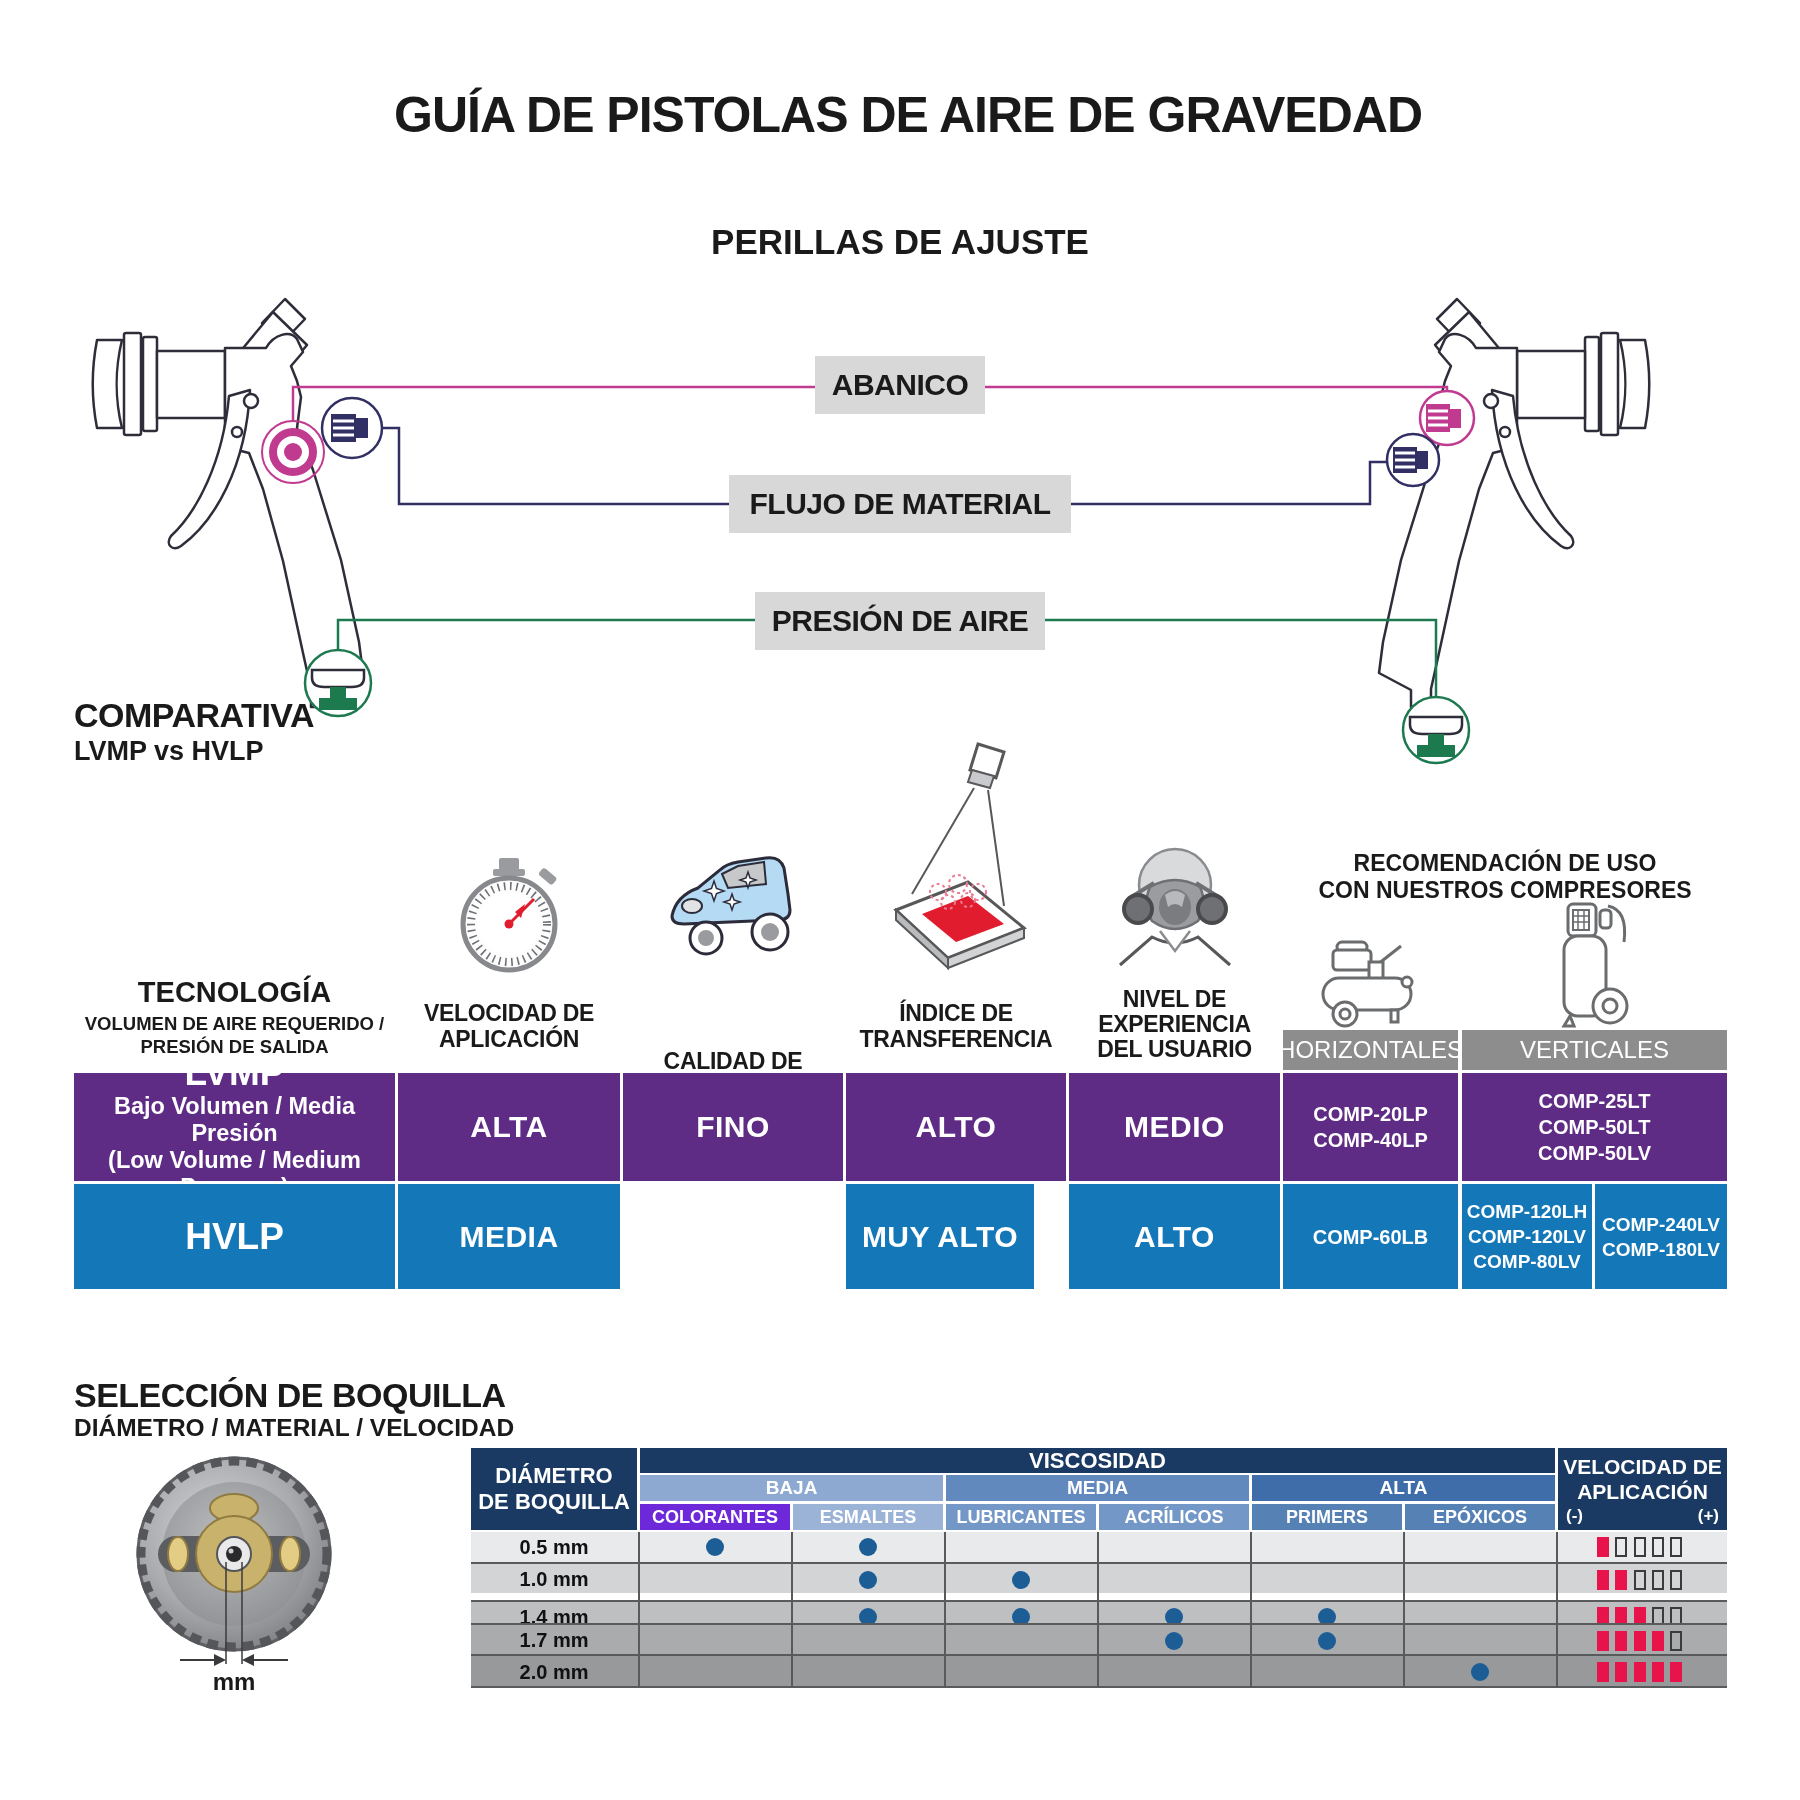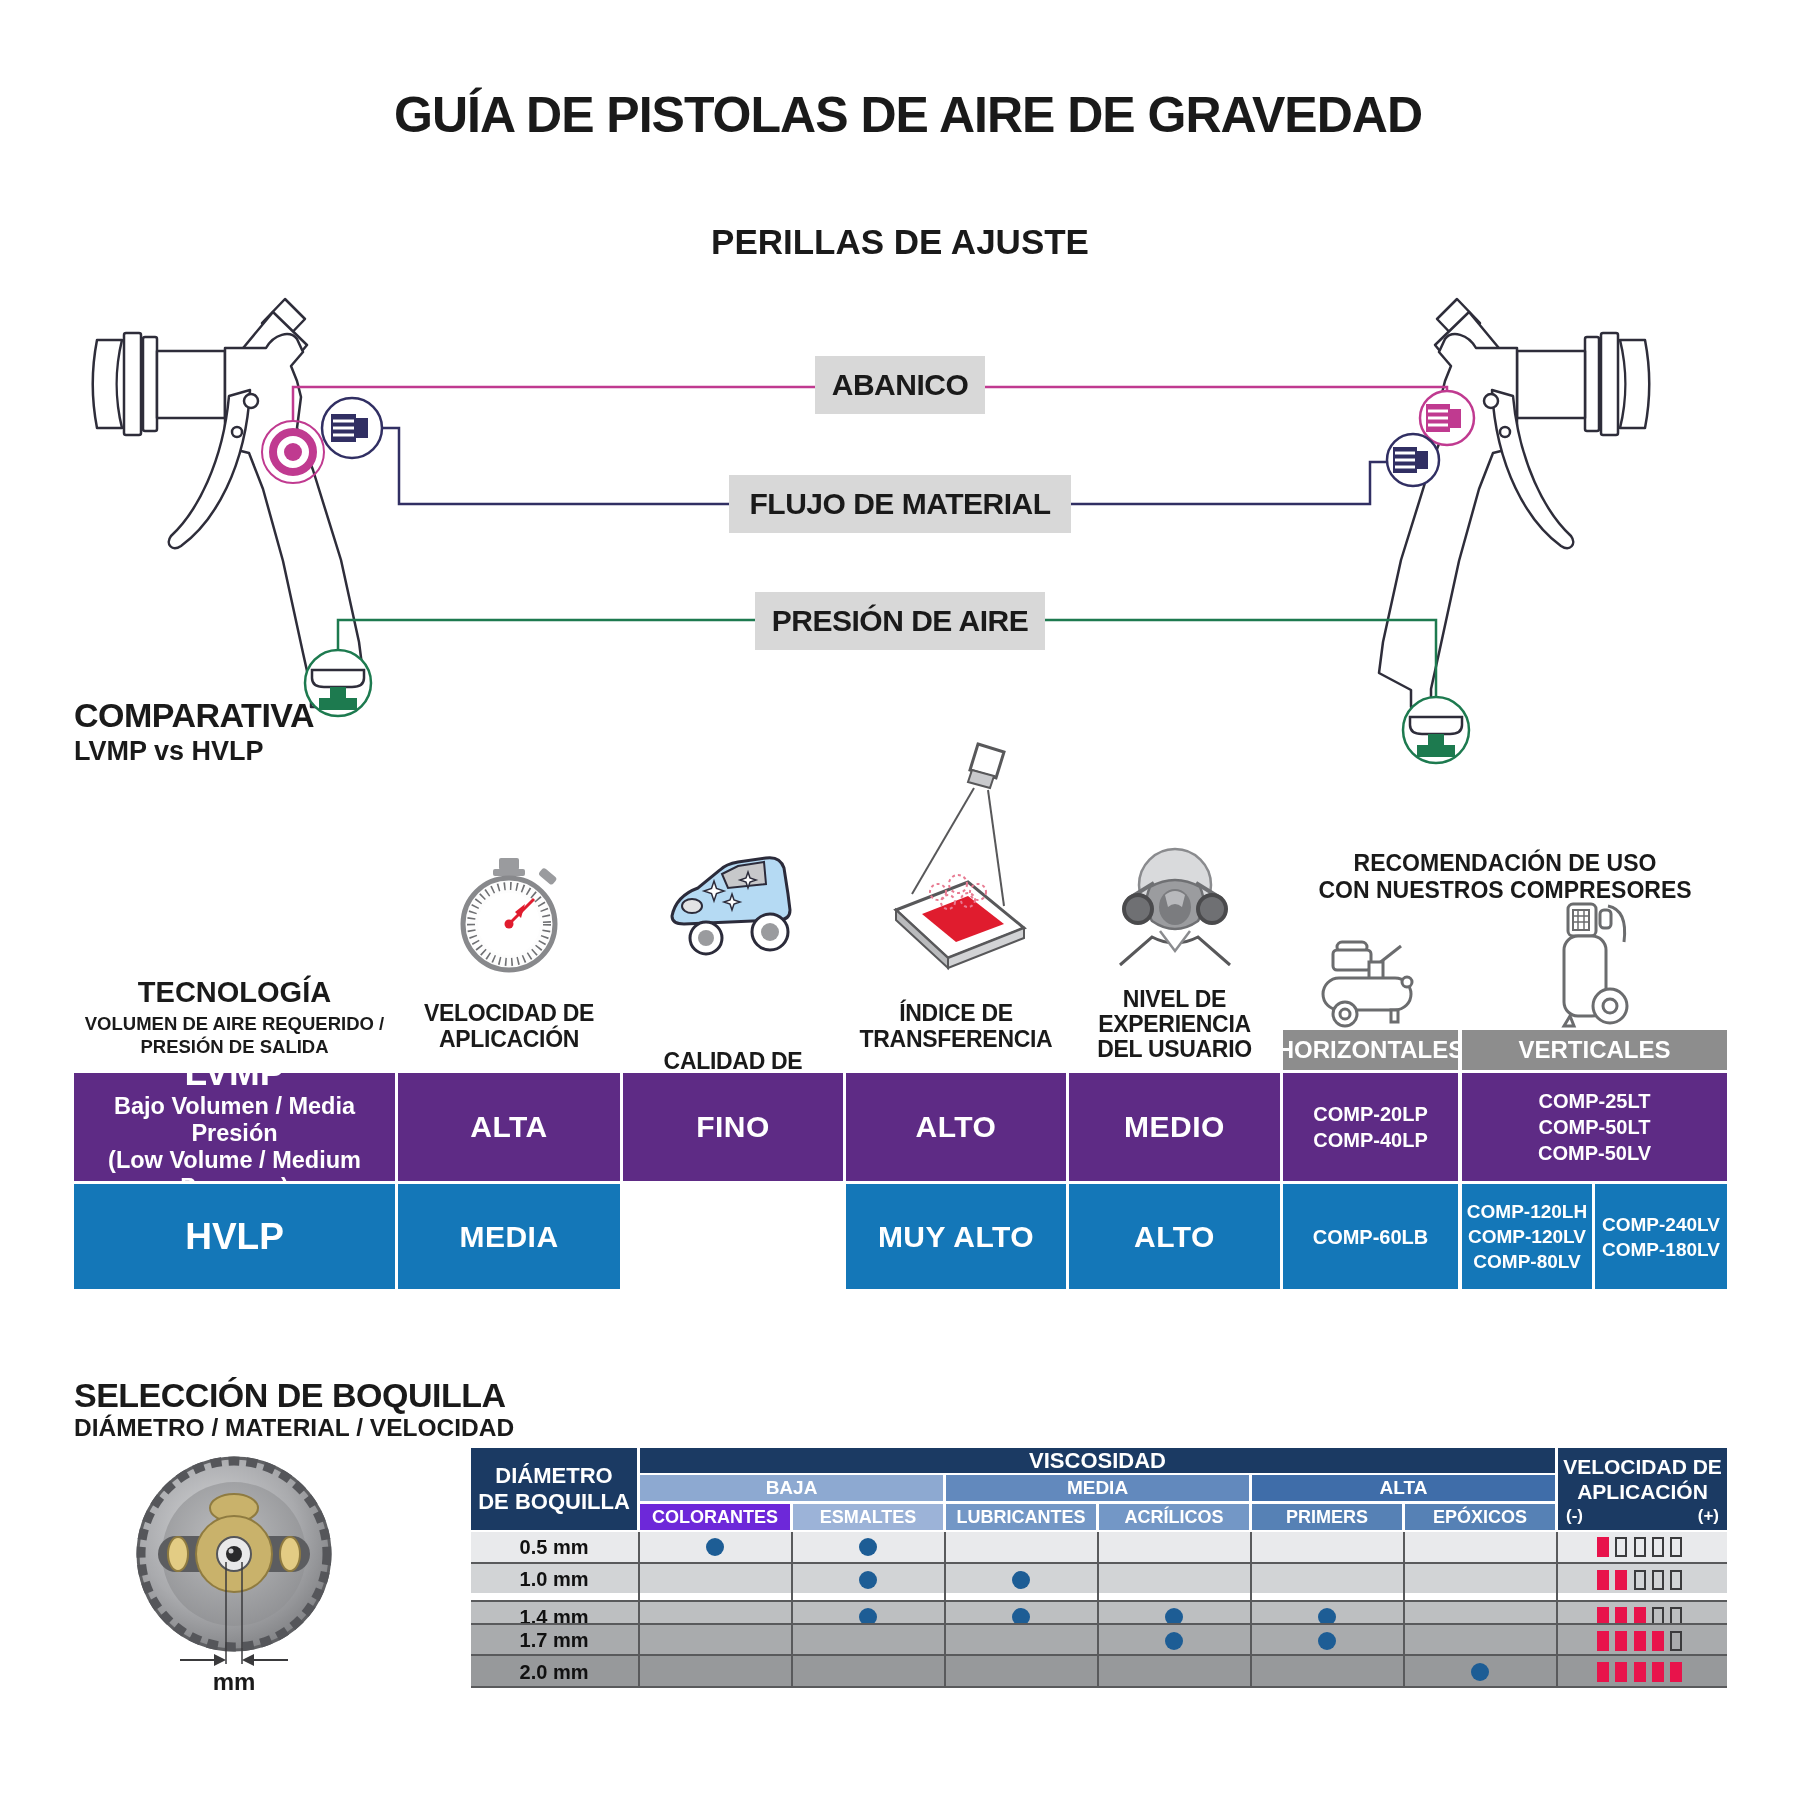--- a/index.html
+++ b/index.html
@@ -10,21 +10,21 @@
   .pre{white-space:pre-line;}
   .b{font-weight:bold;}
   #main-title{left:0;top:86px;width:100%;text-align:center;font-size:50px;font-weight:800;letter-spacing:-1px;padding-left:8px;}
   #knobs-title{left:0;top:222px;width:100%;text-align:center;font-size:35px;font-weight:800;}
   .knob-label{background:#d8d8d8;color:#1a1a1a;font-weight:800;font-size:30px;
               display:flex;align-items:center;justify-content:center;letter-spacing:-0.5px;}
   #comp-title{left:74px;top:696px;font-size:34px;font-weight:800;letter-spacing:-0.5px;}
   #comp-sub{left:74px;top:736px;font-size:27px;font-weight:800;}
   #reco-title{left:1283px;top:850px;width:444px;font-size:23px;line-height:27px;font-weight:800;text-align:center;}
   .col-head{font-size:23px;line-height:26px;font-weight:800;text-align:center;letter-spacing:-0.3px;}
-  .gray-bar{background:#8d8d8d;color:#fff;font-weight:700;font-size:24px;
+  .gray-bar{background:#8d8d8d;color:#fff;font-weight:400;font-size:24px;
             display:flex;align-items:center;justify-content:center;}
   .cell{display:flex;align-items:center;justify-content:center;color:#fff;}
   .val{font-size:30px;font-weight:800;letter-spacing:0.5px;}
   .techcell{flex-direction:column;}
   .tech-name{font-size:37px;font-weight:800;line-height:40px;}
   .tech-desc{font-size:23.5px;line-height:27px;font-weight:bold;}
   .compcell{font-size:20px;line-height:26px;font-weight:bold;text-align:center;}
   .compcell.sm{font-size:19px;line-height:25px;}
   #sel-title{left:74px;top:1376px;font-size:34px;font-weight:800;letter-spacing:-0.5px;}
   #sel-sub{left:74px;top:1414px;font-size:24.5px;font-weight:800;}
@@ -256,21 +256,21 @@
   <div class="abs cell compcell pre" style="left: 1283px; top: 1073px; width: 175px; height: 108px; background: rgb(94, 43, 133);">COMP-20LP
 COMP-40LP</div>
   <div class="abs cell compcell pre" style="left: 1462px; top: 1073px; width: 265px; height: 108px; background: rgb(94, 43, 133);">COMP-25LT
 COMP-50LT
 COMP-50LV</div>
 
   <div class="abs cell techcell" style="left: 74px; top: 1184px; width: 321px; height: 105px; background: rgb(20, 119, 184);">
     <div class="tech-name">HVLP</div>
   </div>
   <div class="abs cell val" style="left: 398px; top: 1184px; width: 222px; height: 105px; background: rgb(20, 119, 184);">MEDIA</div>
-  <div class="abs cell val" style="left: 846px; top: 1184px; width: 220px; height: 105px; background: rgb(20, 119, 184);">MUY ALTO</div>
+  <div class="abs cell val" style="left: 846px; top: 1184px; width: 188px; height: 105px; background: rgb(20, 119, 184);">MUY ALTO</div>
   <div class="abs cell val" style="left: 1069px; top: 1184px; width: 211px; height: 105px; background: rgb(20, 119, 184);">ALTO</div>
   <div class="abs cell compcell pre" style="left: 1283px; top: 1184px; width: 175px; height: 105px; background: rgb(20, 119, 184);">COMP-60LB</div>
   <div class="abs cell compcell sm pre" style="left: 1462px; top: 1184px; width: 130px; height: 105px; background: rgb(20, 119, 184);">COMP-120LH
 COMP-120LV
 COMP-80LV</div>
   <div class="abs cell compcell sm pre" style="left: 1595px; top: 1184px; width: 132px; height: 105px; background: rgb(20, 119, 184);">COMP-240LV
 COMP-180LV</div>
 
   <div id="sel-title" class="abs">SELECCIÓN DE BOQUILLA</div>
   <div id="sel-sub" class="abs">DIÁMETRO / MATERIAL / VELOCIDAD</div>

